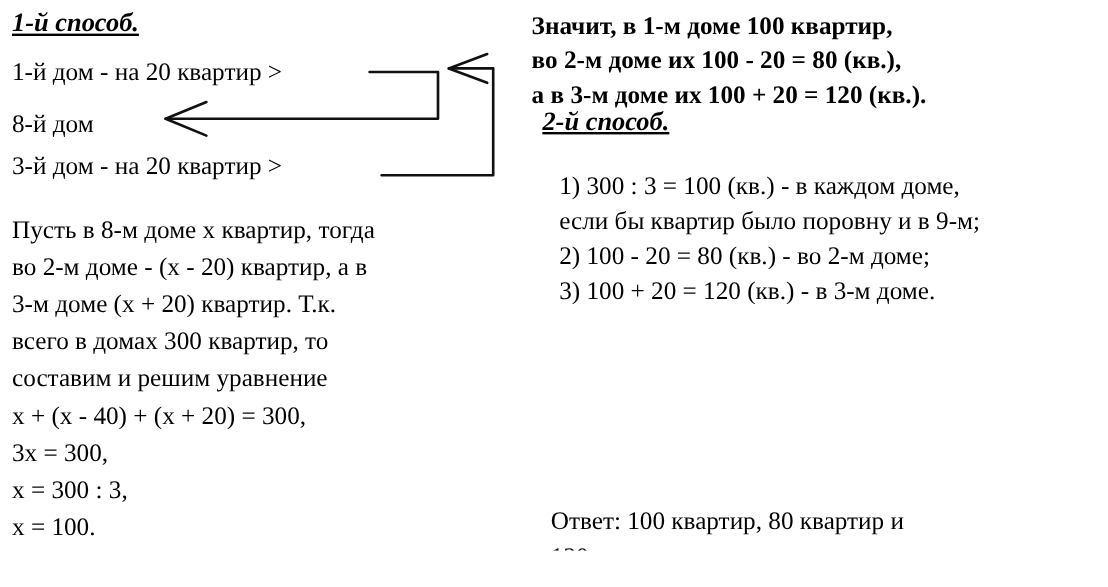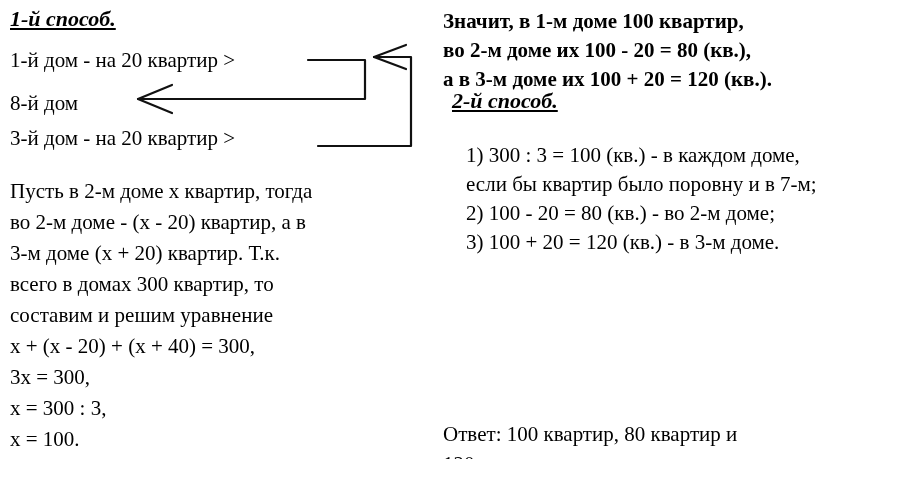--- a/index.html
+++ b/index.html
@@ -15,21 +15,21 @@
   }
   .abs { position: absolute; white-space: nowrap; }
   .title {
     font-weight: bold;
     font-style: italic;
     text-decoration: underline;
     font-size: 22px;
   }
   .line  { height: 31px; line-height: 31px; }
   .rline { height: 29px; line-height: 29px; }
-  .aline { height: 30px; line-height: 30px; }
+  .aline { height: 30px; line-height: 30px; margin-left: 16px; }
   svg.arrows { position: absolute; left: 0; top: 0; pointer-events: none; }
 </style>
 </head>
 <body>
 
 <div class="page">
 
   <div class="abs title" style="left:10px; top:6px;">1-й способ.</div>
 
   <div class="abs" style="left:10px; top:48px;">1-й дом - на 20 квартир &gt;</div>
@@ -39,42 +39,42 @@
   <svg class="arrows" width="923" height="489" viewBox="0 0 923 489">
     <g fill="none" stroke="#111111" stroke-width="2.2" stroke-linecap="round" stroke-linejoin="round">
       <polyline points="308,60 365,60 365,99 138,99"></polyline>
       <polyline points="172,85 138,99 172,113"></polyline>
       <polyline points="318,146 411,146 411,57 374,57"></polyline>
       <polyline points="406,45 374,57 406,69"></polyline>
     </g>
   </svg>
 
   <div class="abs" style="left:10px; top:176px;">
-    <div class="line">Пусть в 2-м доме x квартир, тогда</div>
+    <div class="line">Пусть в 8-м доме x квартир, тогда</div>
     <div class="line">во 2-м доме - (x - 20) квартир, а в</div>
     <div class="line">3-м доме (x + 20) квартир. Т.к.</div>
     <div class="line">всего в домах 300 квартир, то</div>
     <div class="line">составим и решим уравнение</div>
-    <div class="line">x + (x - 20) + (x + 40) = 300,</div>
+    <div class="line">x + (x - 40) + (x + 20) = 300,</div>
     <div class="line">3x = 300,</div>
     <div class="line">x = 300 : 3,</div>
     <div class="line">x = 100.</div>
   </div>
 
   <div class="abs" style="left:443px; top:7px;font-weight:bold;">
     <div class="rline">Значит, в 1-м доме 100 квартир,</div>
     <div class="rline">во 2-м доме их 100 - 20 = 80 (кв.),</div>
     <div class="rline">а в 3-м доме их 100 + 20 = 120 (кв.).</div>
   </div>
 
   <div class="abs title" style="left:452px; top:88px;">2-й способ.</div>
 
   <div class="abs" style="left:422px; top:141px;margin-left:44px;">
     <div class="rline">1) 300 : 3 = 100 (кв.) - в каждом доме,</div>
-    <div class="rline">если бы квартир было поровну и в 7-м;</div>
+    <div class="rline">если бы квартир было поровну и в 9-м;</div>
     <div class="rline">2) 100 - 20 = 80 (кв.) - во 2-м доме;</div>
     <div class="rline">3) 100 + 20 = 120 (кв.) - в 3-м доме.</div>
   </div>
 
   <div class="abs" style="left:443px; top:419px;">
     <div class="aline">Ответ: 100 квартир, 80 квартир и</div>
     <div class="aline">120 квартир.</div>
   </div>
 
 </div>

